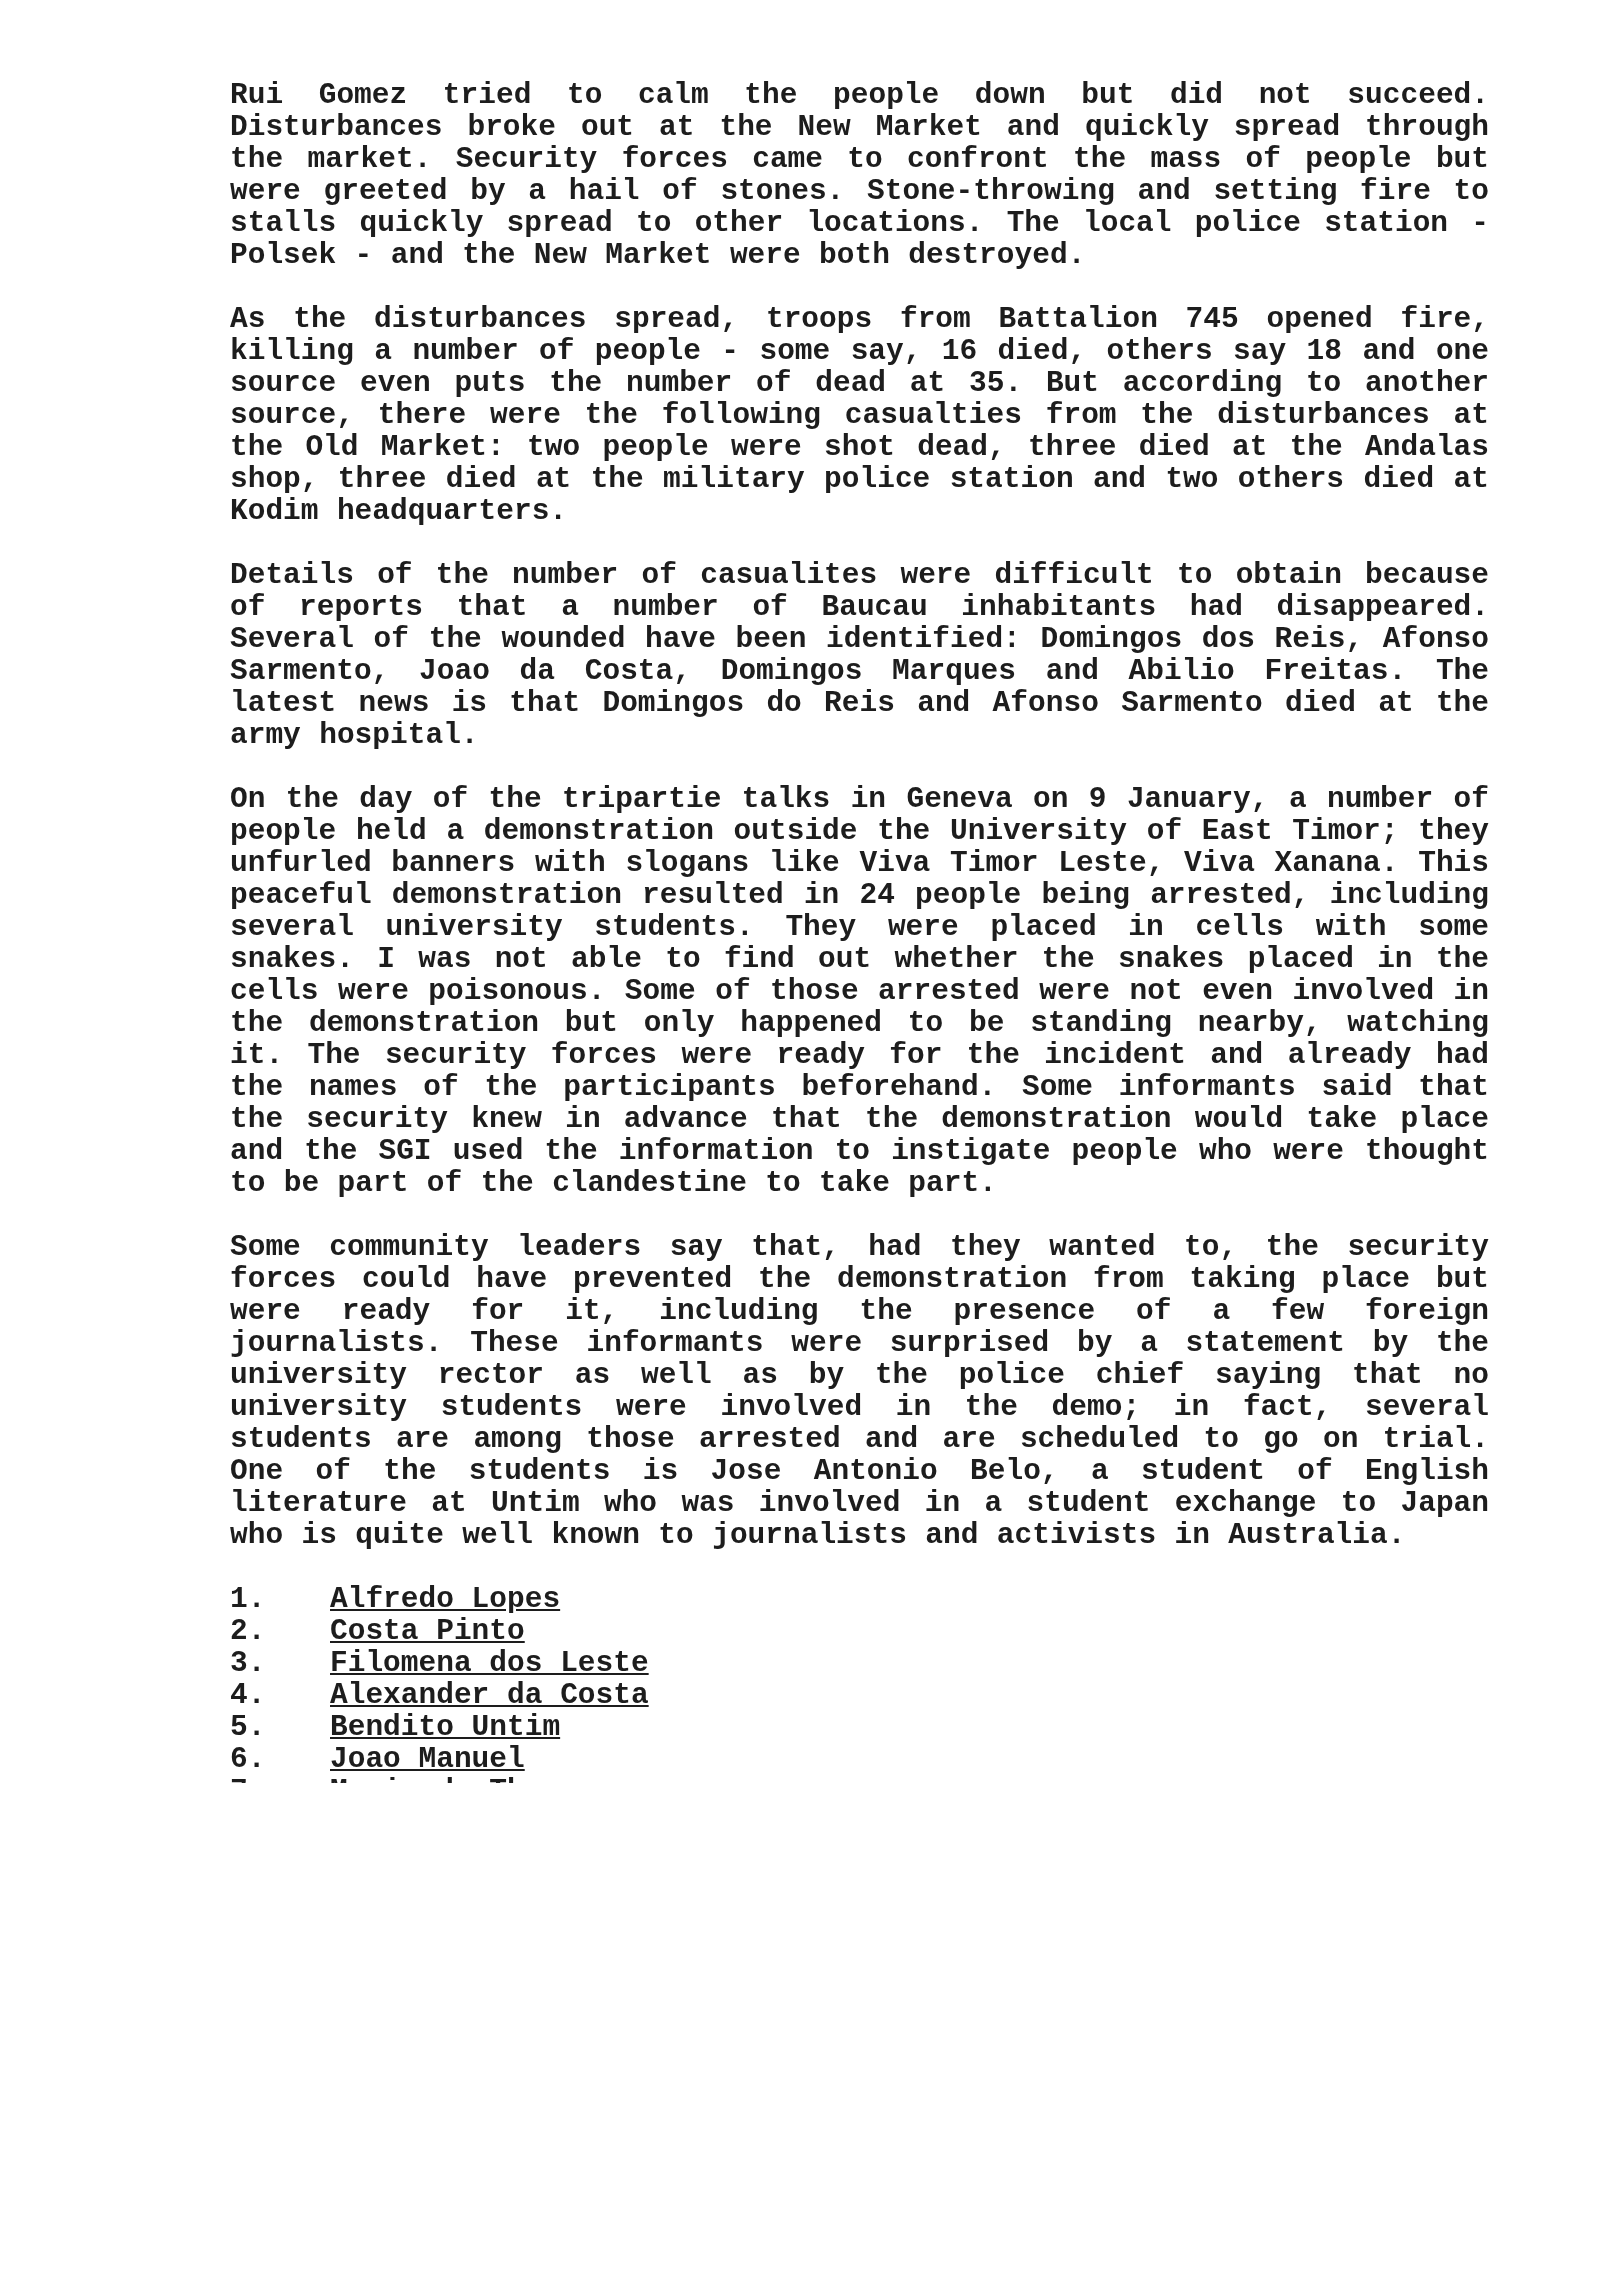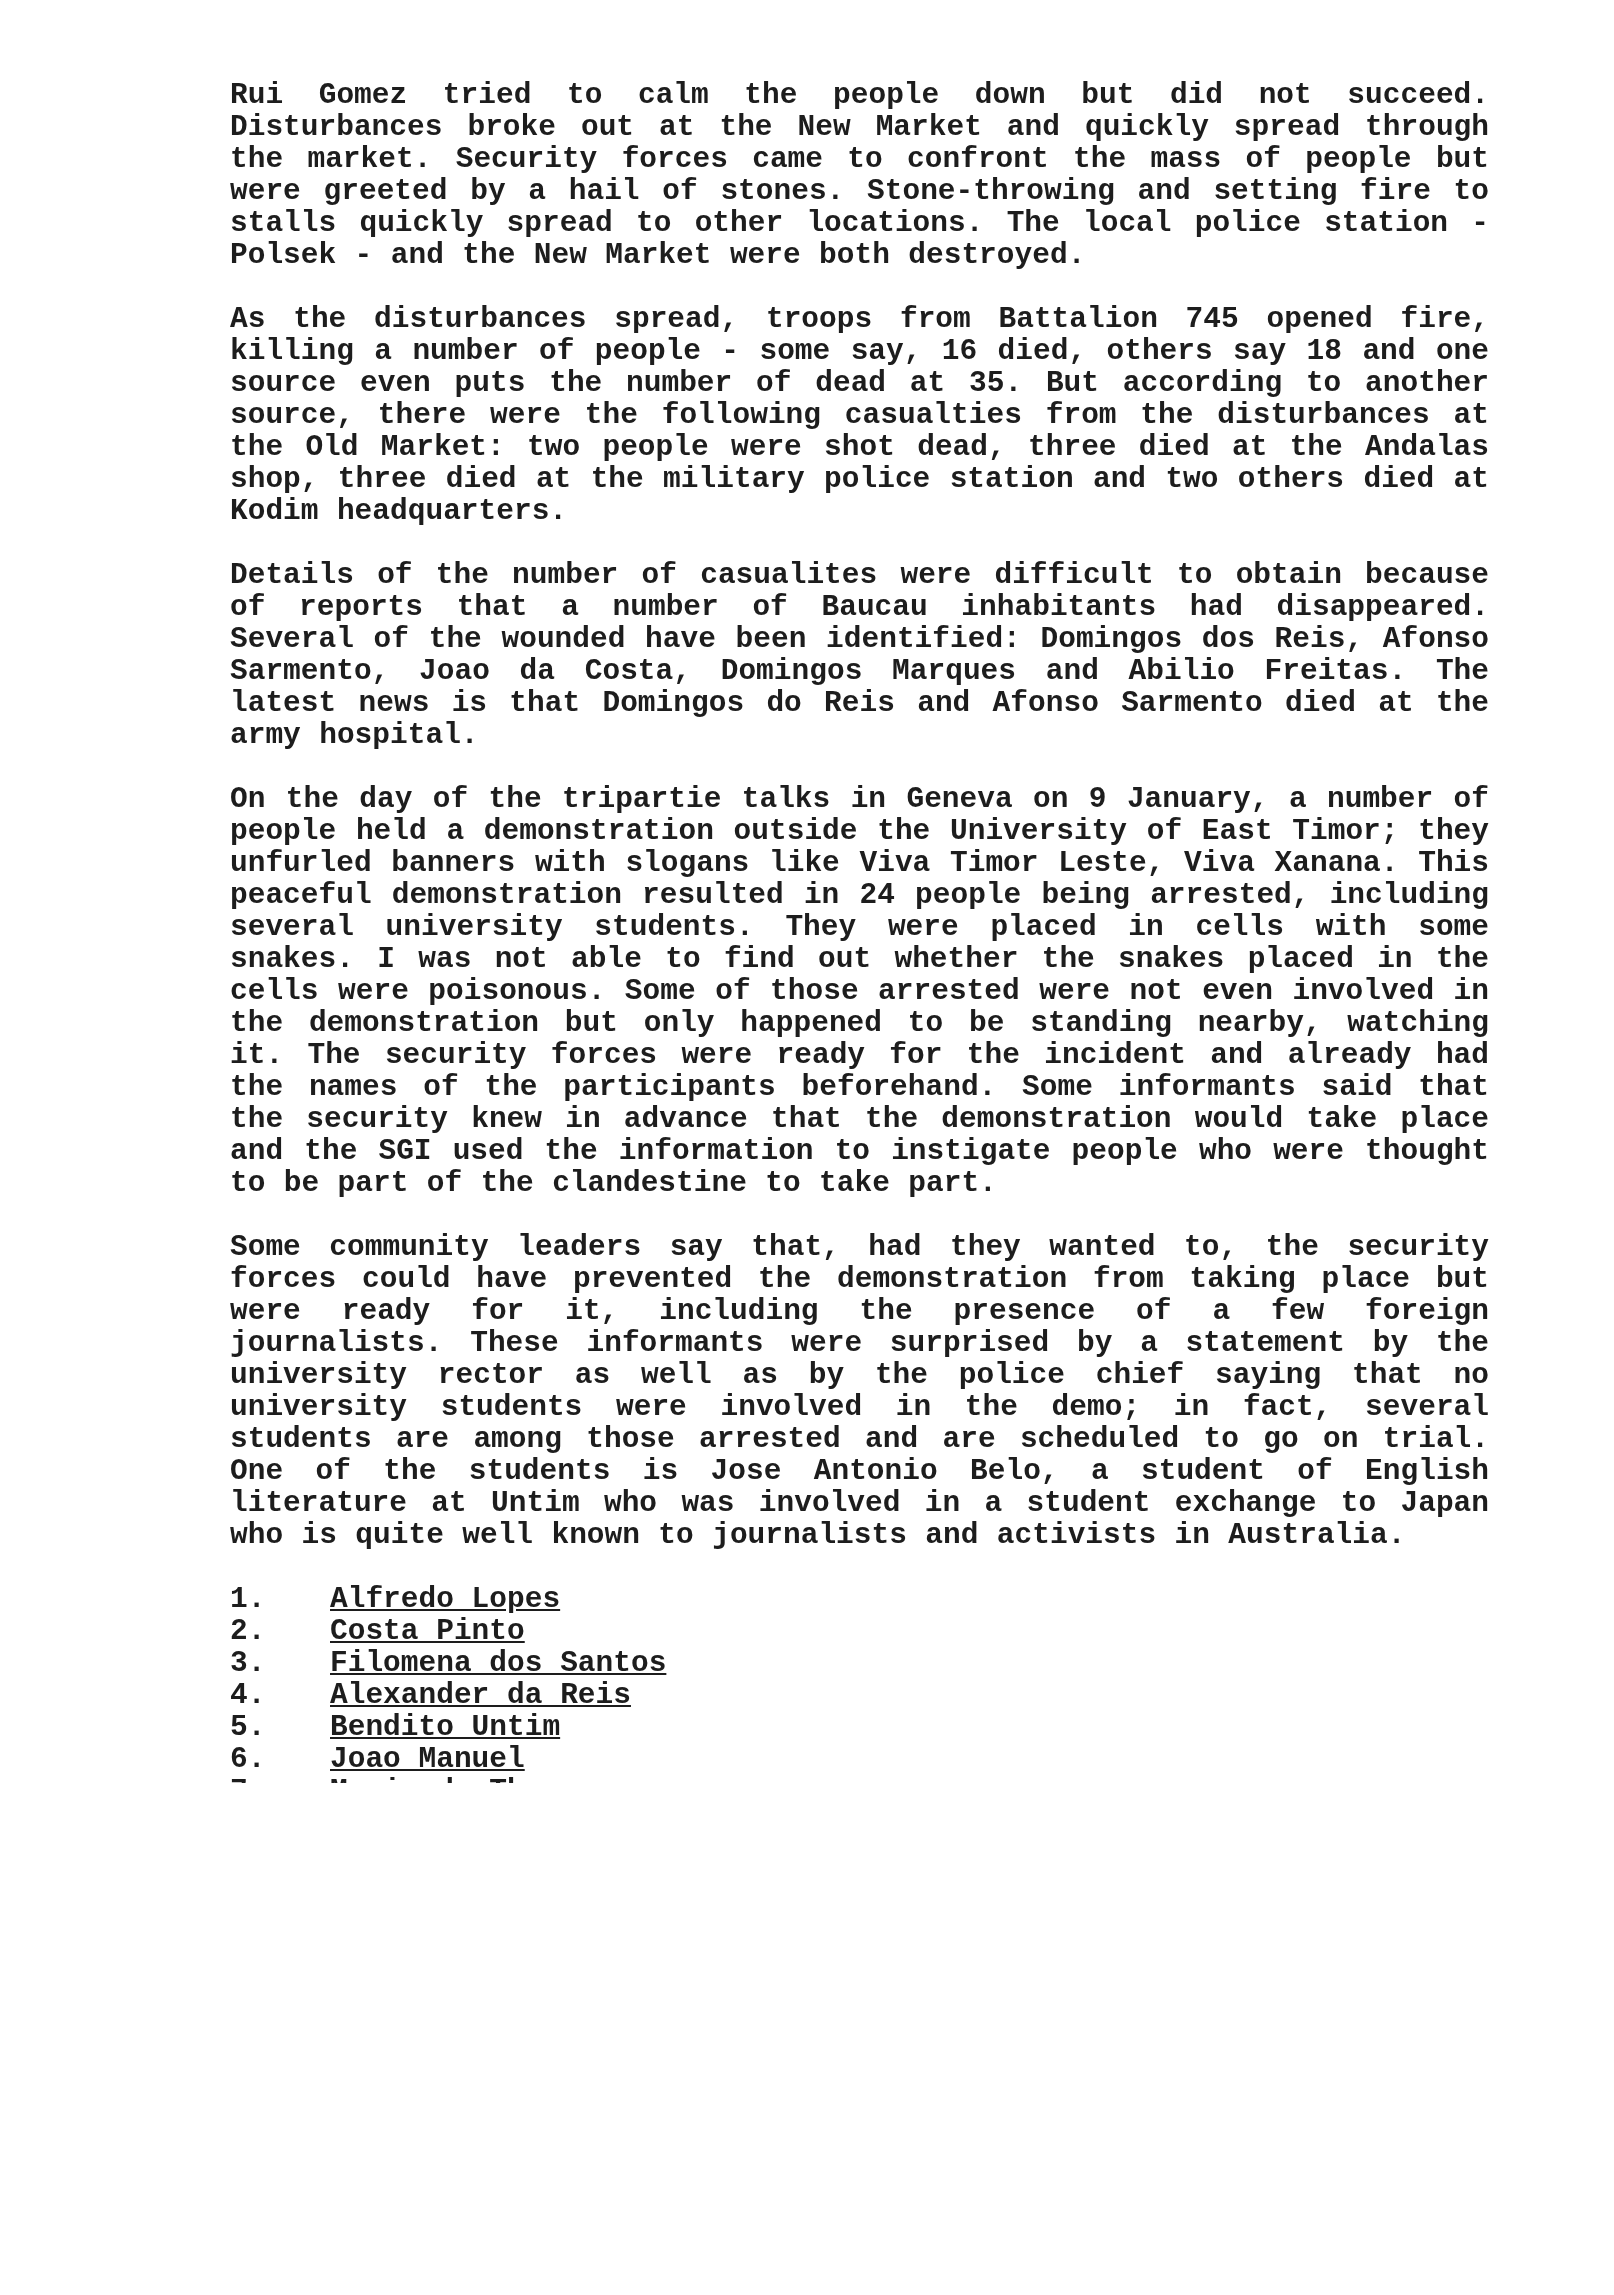--- a/index.html
+++ b/index.html
@@ -83,25 +83,25 @@
       <div class="list-row">
         <span class="list-num">1.</span>
         <span class="list-name">Alfredo Lopes</span>
       </div>
       <div class="list-row">
         <span class="list-num">2.</span>
         <span class="list-name">Costa Pinto</span>
       </div>
       <div class="list-row">
         <span class="list-num">3.</span>
-        <span class="list-name">Filomena dos Santos</span>
+        <span class="list-name">Filomena dos Leste</span>
       </div>
       <div class="list-row">
         <span class="list-num">4.</span>
-        <span class="list-name">Alexander da Reis</span>
+        <span class="list-name">Alexander da Costa</span>
       </div>
       <div class="list-row">
         <span class="list-num">5.</span>
         <span class="list-name">Bendito Untim</span>
       </div>
       <div class="list-row">
         <span class="list-num">6.</span>
         <span class="list-name">Joao Manuel</span>
       </div>
       <div class="list-row">

